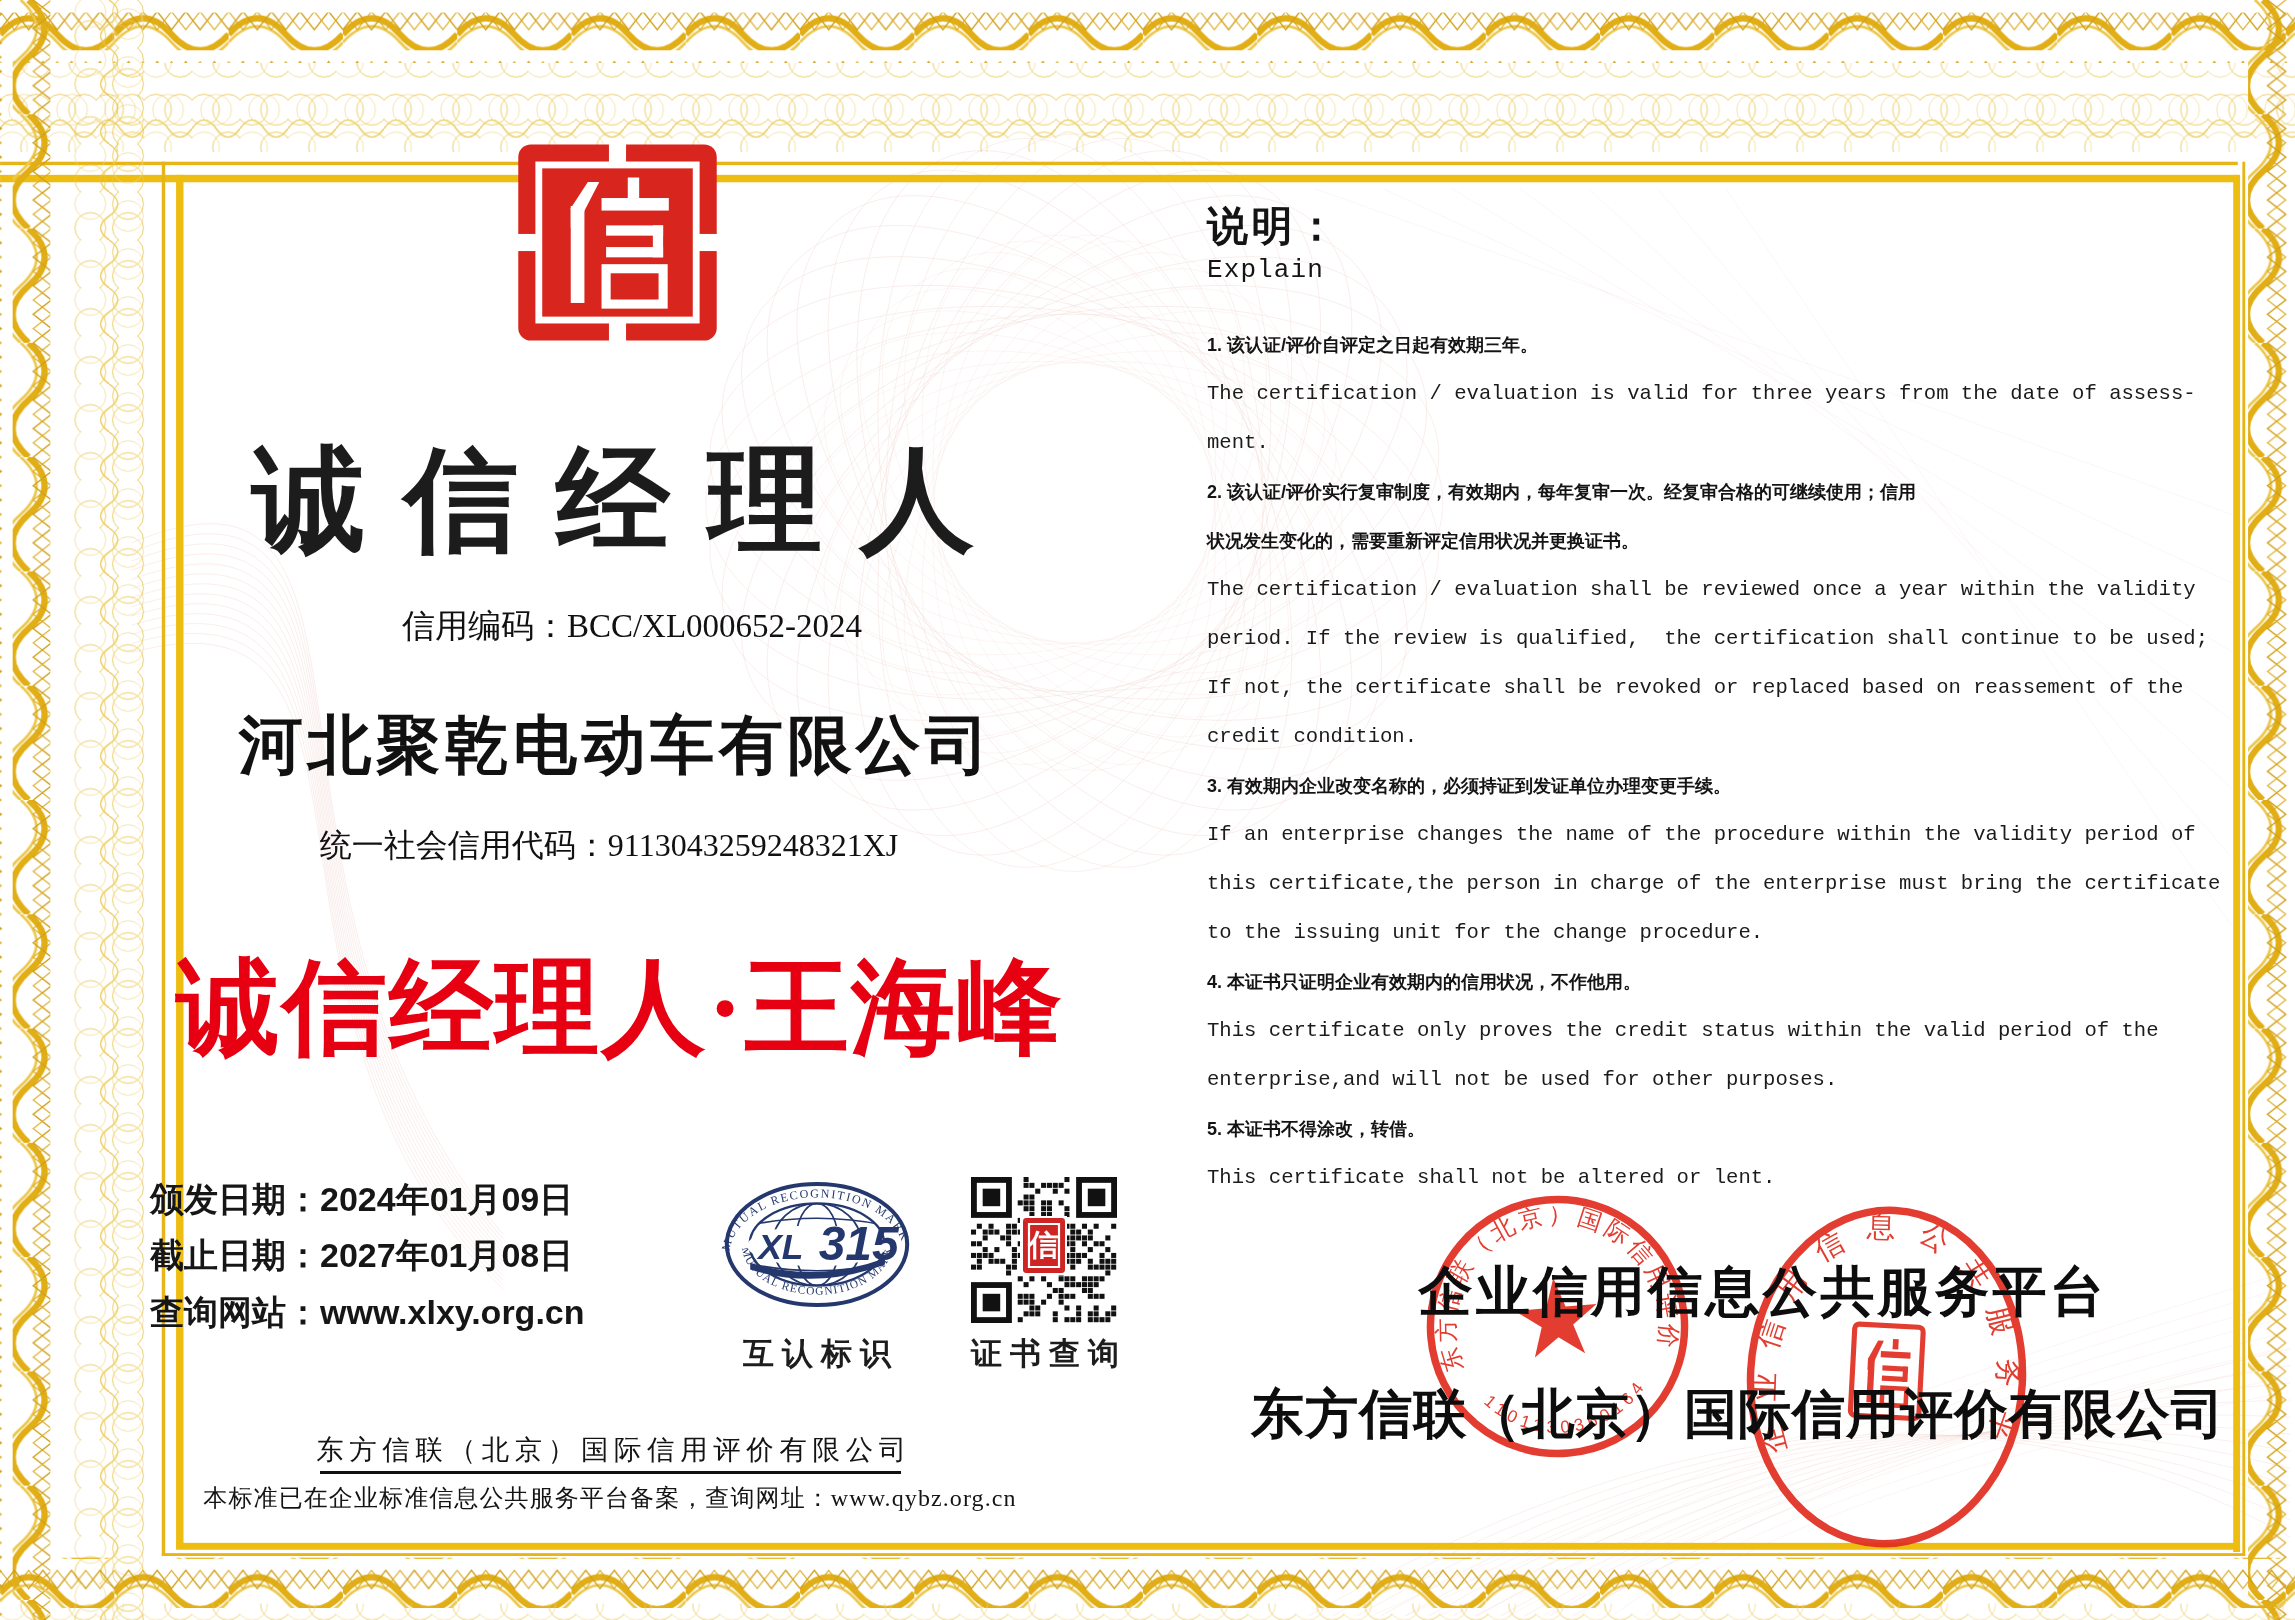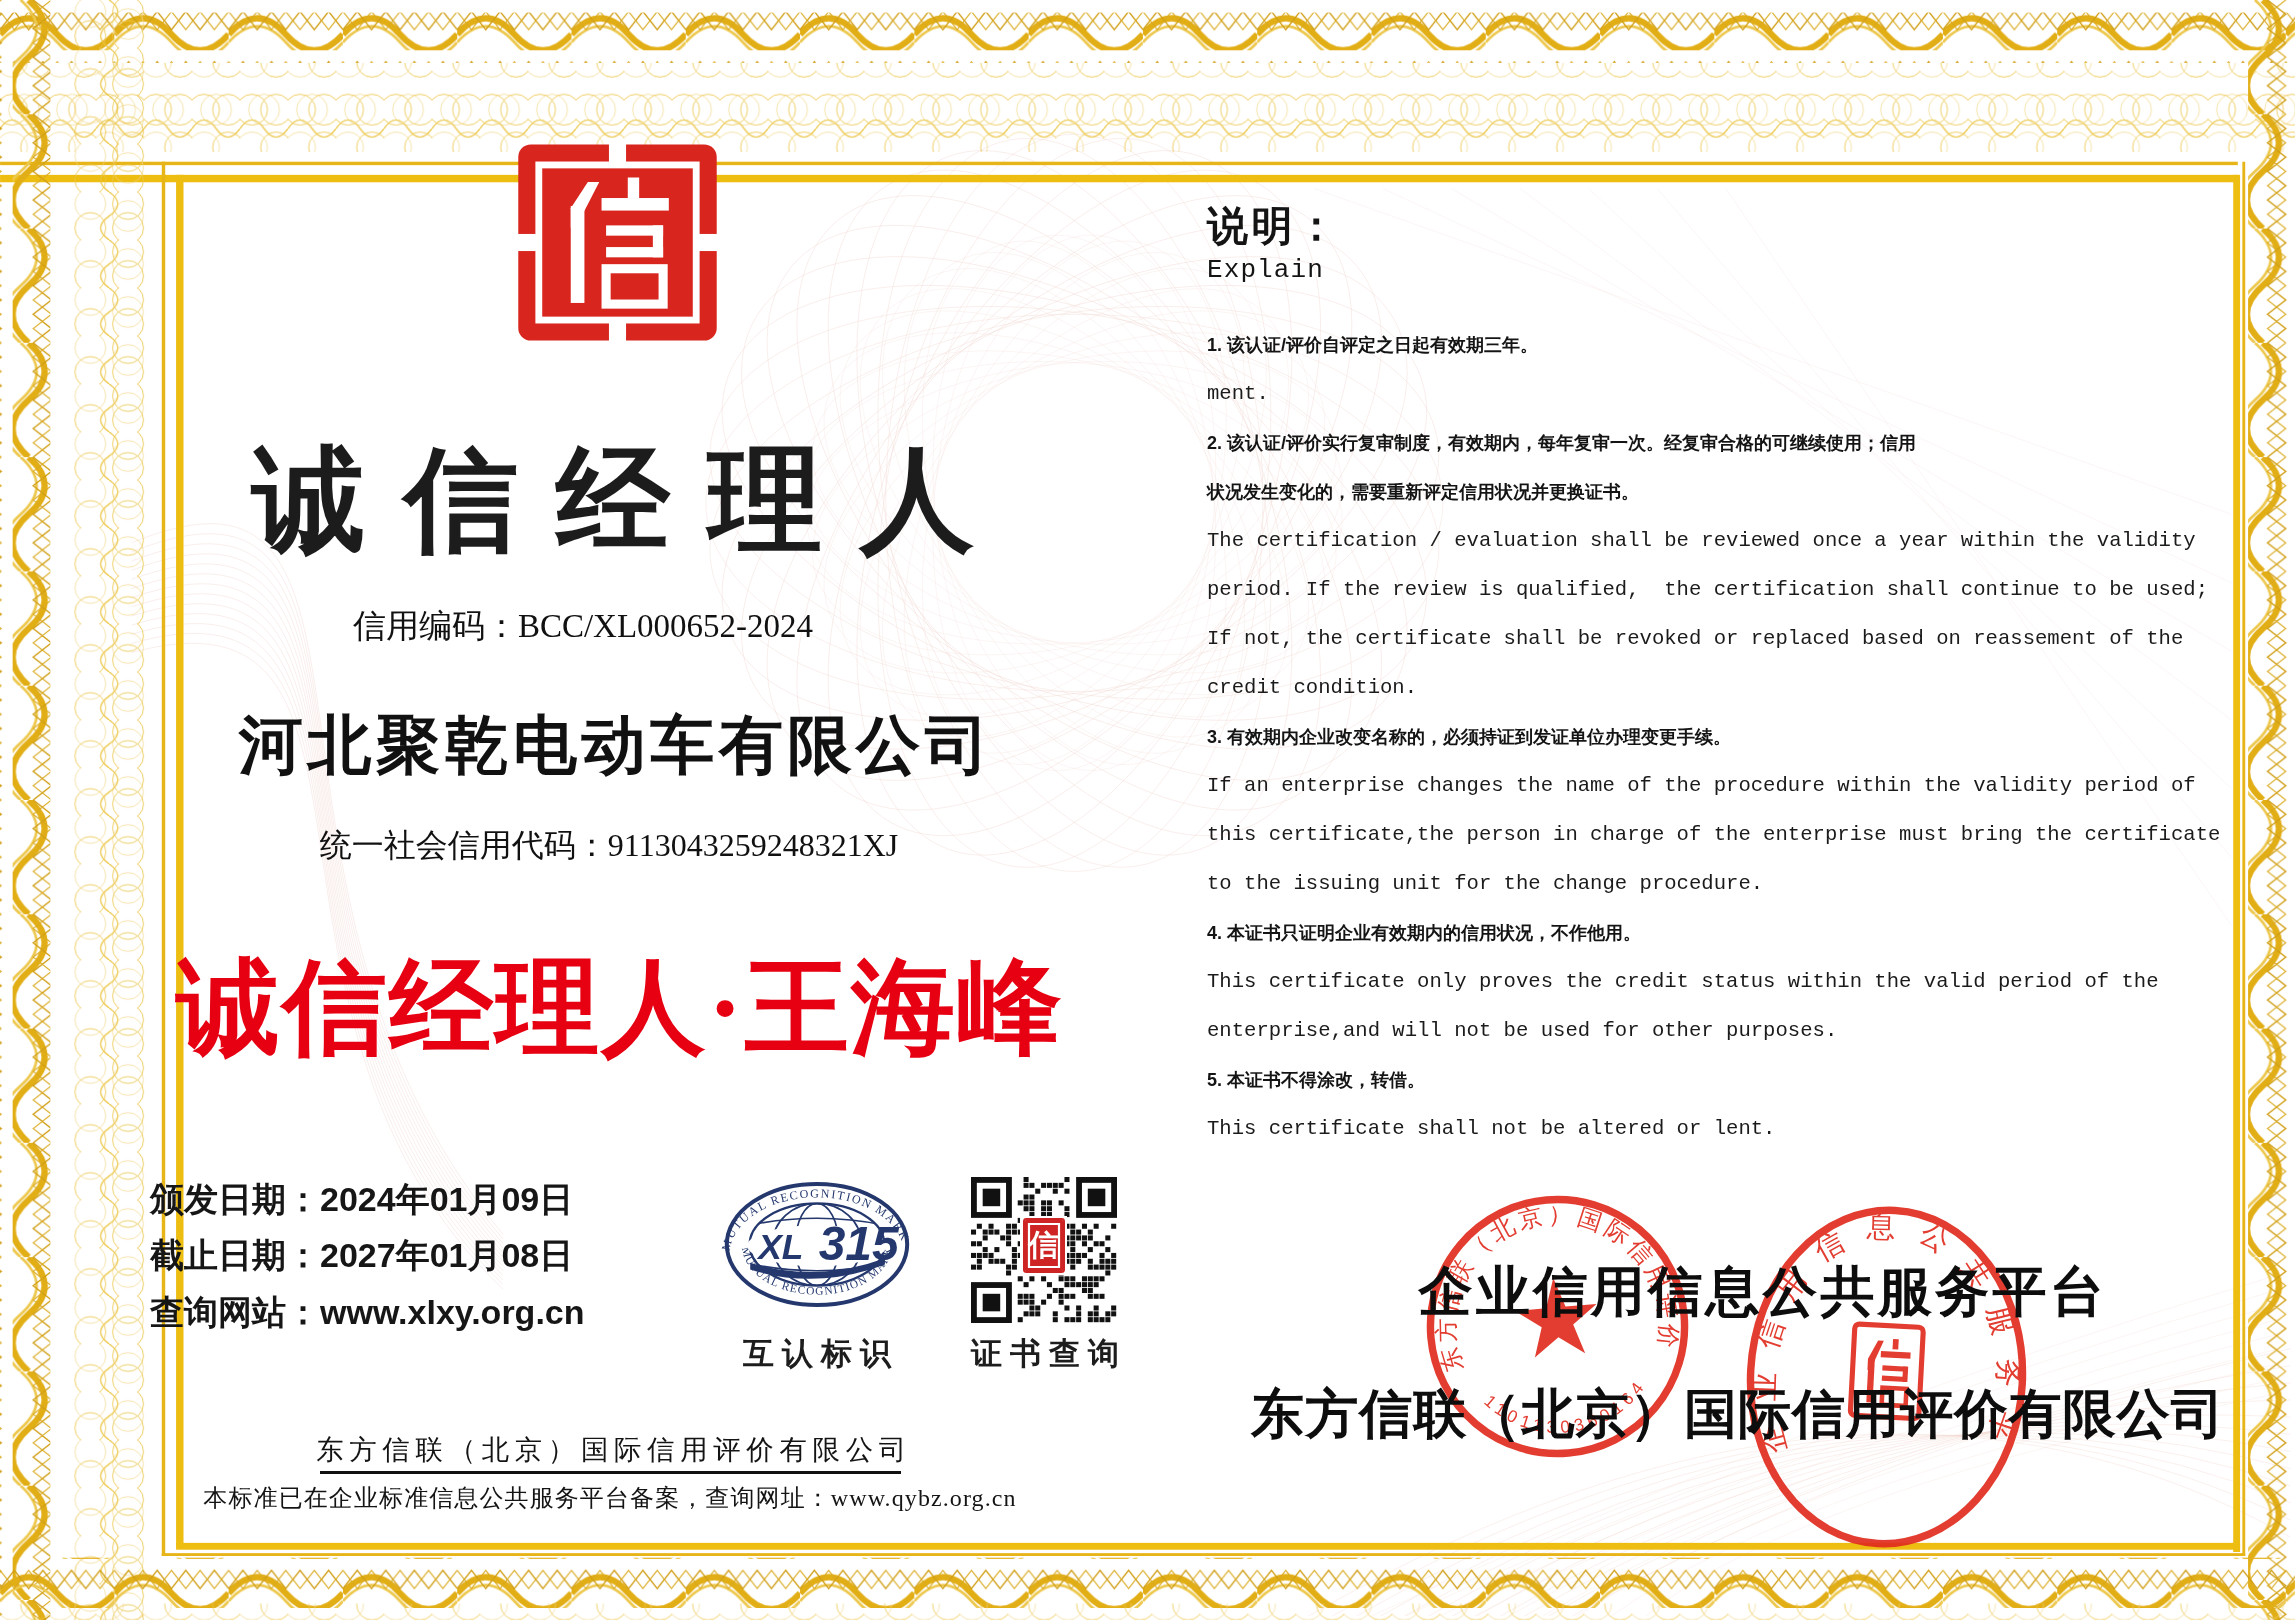--- a/index.html
+++ b/index.html
@@ -185,21 +185,21 @@
       <rect x="150" y="98" width="118" height="22"></rect>
       <rect x="158" y="146" width="100" height="18"></rect>
       <rect x="240" y="146" width="18" height="56"></rect>
       <rect x="158" y="184" width="100" height="18"></rect>
       <rect x="158" y="222" width="100" height="62" fill="none" stroke="#ffffff" stroke-width="16"></rect>
     </g>
   </svg>
 
   <div class="abs cert-title center-x" style="left:613px;top:424px;">诚信经理人</div>
 
-  <div class="abs code-line center-x" style="left:583px;top:604px;">信用编码：BCC/XL000652-2024</div>
+  <div class="abs code-line center-x" style="left:632px;top:604px;">信用编码：BCC/XL000652-2024</div>
 
   <div class="abs company-line center-x" style="left:616px;top:702px;">河北聚乾电动车有限公司</div>
 
   <div class="abs uscc-line center-x" style="left:609px;top:824px;">统一社会信用代码：9113043259248321XJ</div>
 
   <div class="abs honoree-line center-x" style="left:620px;top:939px;">诚信经理人·王海峰</div>
 
   <div class="abs date-row" style="left:150px;top:1177px;">颁发日期：2024年01月09日</div>
   <div class="abs date-row" style="left:150px;top:1233px;">截止日期：2027年01月08日</div>
   <div class="abs date-row" style="left:150px;top:1290px;">查询网站：www.xlxy.org.cn</div>
@@ -431,20 +431,21 @@
         <span>信</span>
       </div>
   </div>
   <div class="abs mark-label center-x" style="left:1049px;top:1325px;">证书查询</div>
 
   <div class="abs explain-h-zh" style="left:1207px;top:199px;">说明：</div>
   <div class="abs explain-h-en" style="left:1207px;top:255px;">Explain</div>
 
   <div class="abs" style="left:1207px;top:320px;width:1017px;">
     <div class="xline zh">1. 该认证/评价自评定之日起有效期三年。</div>
+    <div class="xline en">The certification / evaluation is valid for three years from the date of assess-</div>
     <div class="xline en">ment.</div>
     <div class="xline zh">2. 该认证/评价实行复审制度，有效期内，每年复审一次。经复审合格的可继续使用；信用</div>
     <div class="xline zh">状况发生变化的，需要重新评定信用状况并更换证书。</div>
     <div class="xline en">The certification / evaluation shall be reviewed once a year within the validity</div>
     <div class="xline en">period. If the review is qualified,  the certification shall continue to be used;</div>
     <div class="xline en">If not, the certificate shall be revoked or replaced based on reassement of the</div>
     <div class="xline en">credit condition.</div>
     <div class="xline zh">3. 有效期内企业改变名称的，必须持证到发证单位办理变更手续。</div>
     <div class="xline en">If an enterprise changes the name of the procedure within the validity period of</div>
     <div class="xline en">this certificate,the person in charge of the enterprise must bring the certificate</div>

